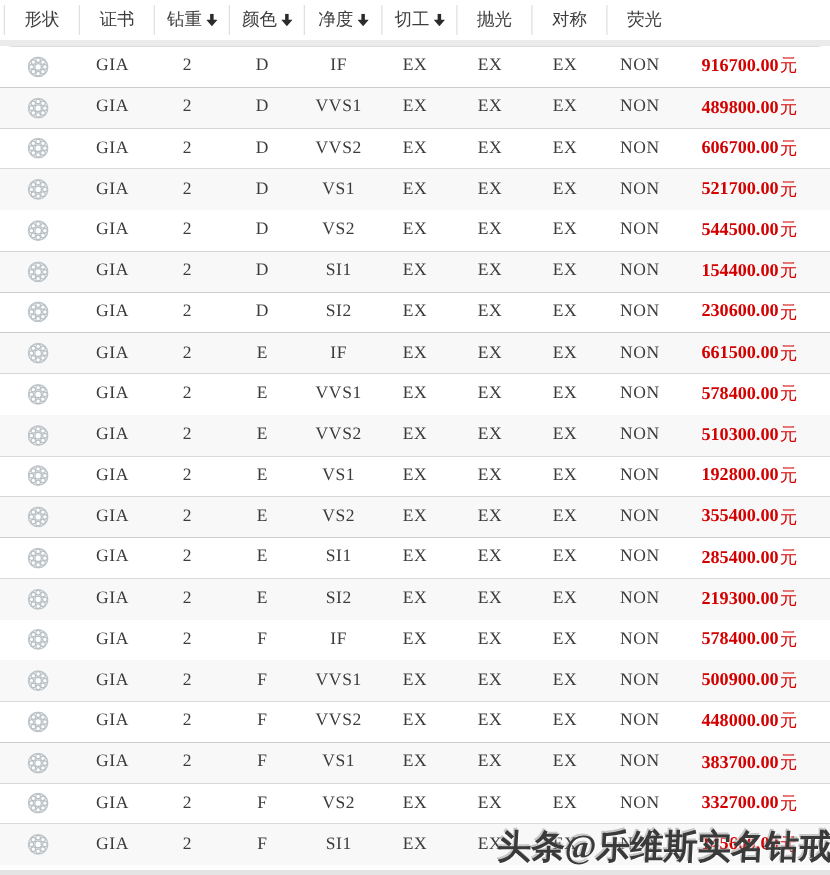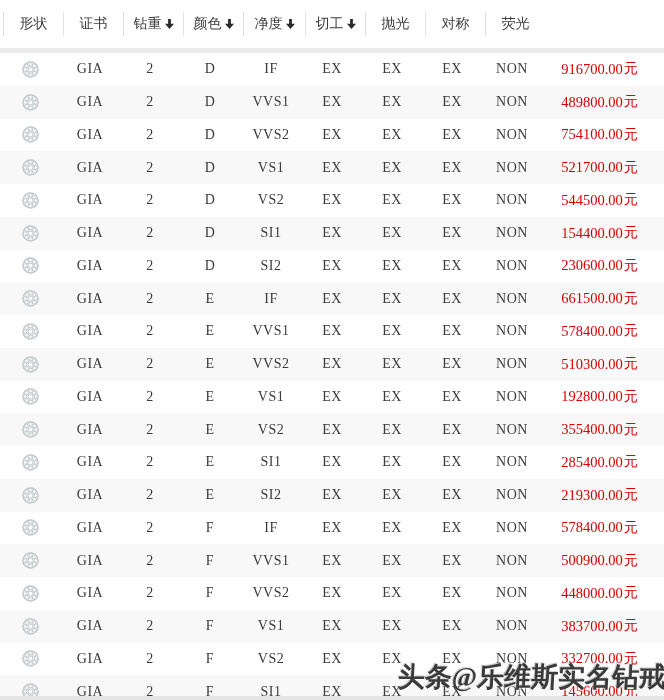--- a/index.html
+++ b/index.html
@@ -1,21 +1,21 @@
 <!DOCTYPE html>
 <html style="--price-red: #d40000;"><head>
 <meta charset="utf-8">
 <style>
   html,body{margin:0;padding:0;background:#ffffff;}
   .page{
     position:relative;width:664px;height:700px;overflow:hidden;background:#ffffff;
     font-family:"Liberation Serif","DejaVu Serif",serif;
   }
   
-  .header{display:flex;align-items:center;height:48px;background:#ffffff;padding-left:3px;box-sizing:border-box;}
+  .header{display:flex;align-items:center;height:32px;background:#ffffff;padding-left:3px;box-sizing:border-box;}
   .hcell{
     display:flex;align-items:center;justify-content:center;height:24px;
     border-left:1px solid #e0e0e0;color:#3d3d3d;font-size:14px;box-sizing:border-box;
     cursor:default;
   }
   .hcell span{pointer-events:none;}
   .arrow{margin-left:3px;display:inline-block;line-height:0;}
   .arrow-far{margin-left:10px;}
   
   .c-shape{width:60px}.c-cert{width:60px}.c-carat{width:60px}.c-color{width:60px}
@@ -25,21 +25,21 @@
   .gap{height:5px;background:#ebebeb;}
   
   .rows{background:#404040;border-radius:10px;}
   .row{display:flex;align-items:center;height:32.75px;background:#ffffff;}
   .row:nth-child(even){background:#f8f8f8;}
   .cell{
     display:flex;align-items:center;justify-content:center;
     color:#3b3b3b;font-size:14px;box-sizing:border-box;letter-spacing:0.5px;
   }
   .icon-wrap{line-height:0;}
-  .num{font-weight:normal;font-size:14.5px;color:var(--price-red,#d40000);letter-spacing:0;}
+  .num{font-weight:bold;font-size:14.5px;color:var(--price-red,#d40000);letter-spacing:0;}
   .yuan{color:var(--price-red,#d40000);font-size:14px;margin-left:1px;letter-spacing:0;}
   
   .bottom-bar{position:absolute;left:0;right:0;bottom:0;height:4px;background:#e4e4e4;}
   
   .watermark{
     position:absolute;right:-2px;bottom:5px;white-space:nowrap;z-index:5;
     font-size:27px;font-weight:bold;color:#3a3a3a;
     transform:skewX(-3deg);
     text-shadow:1px 1px 0 rgba(255,255,255,0.65),-1px -1px 0 rgba(110,110,110,0.35);
     pointer-events:none;
@@ -165,21 +165,21 @@
         </div>
         <div class="cell c-cert">GIA</div>
         <div class="cell c-carat">2</div>
         <div class="cell c-color">D</div>
         <div class="cell c-clarity">VVS2</div>
         <div class="cell c-cut">EX</div>
         <div class="cell c-polish">EX</div>
         <div class="cell c-symmetry">EX</div>
         <div class="cell c-fluorescence">NON</div>
         <div class="cell c-price">
-          <span class="num">754100.00</span>
+          <span class="num">606700.00</span>
           <span class="yuan">元</span>
         </div>
       </div>
       <div class="row">
         <div class="cell c-shape icon-wrap">
           <span class="icon-wrap"><svg width="17" height="17" viewBox="0 0 17 17">
     <circle cx="8.5" cy="8.5" r="7.7" fill="#fdfdfd" stroke="#bfc6ca" stroke-width="1.2"></circle>
     <circle cx="13.90" cy="8.50" r="1.8" fill="#ffffff" stroke="#b9c0c4" stroke-width="0.9"></circle>
               <circle cx="12.32" cy="12.32" r="1.8" fill="#ffffff" stroke="#b9c0c4" stroke-width="0.9"></circle>
               <circle cx="8.50" cy="13.90" r="1.8" fill="#ffffff" stroke="#b9c0c4" stroke-width="0.9"></circle>

